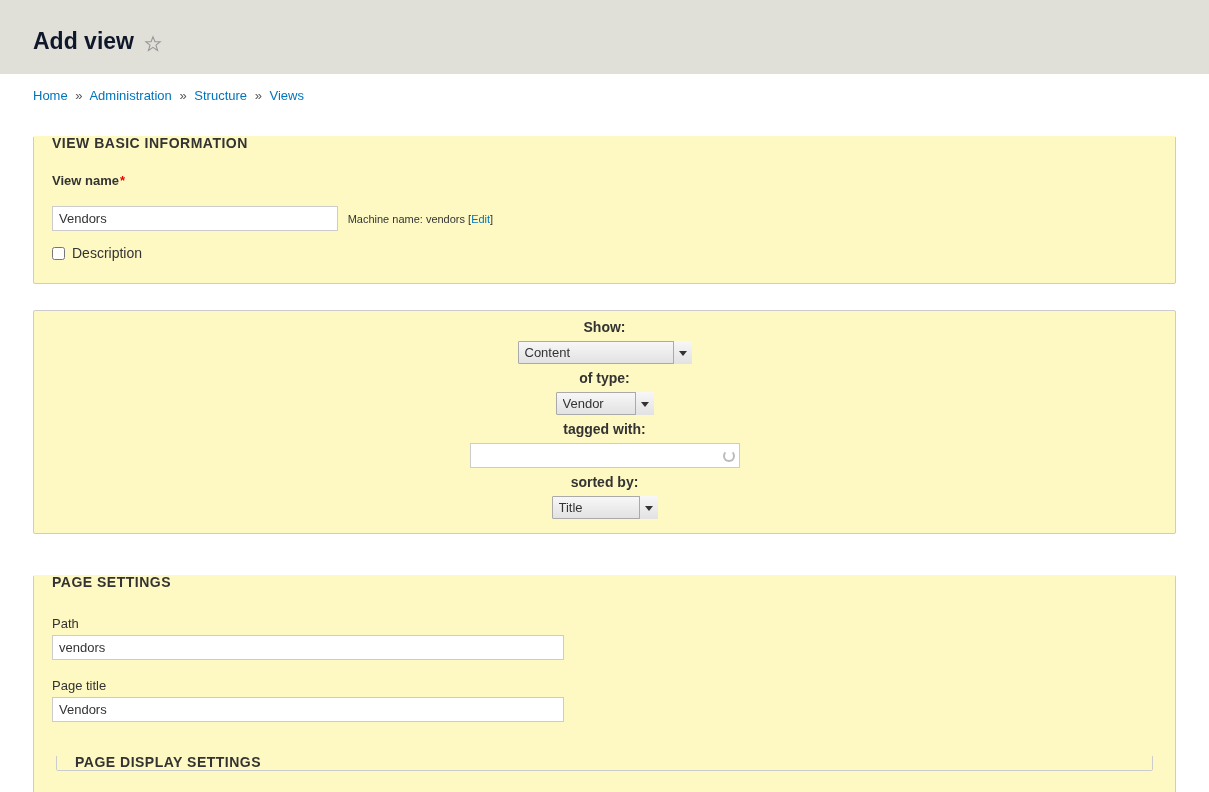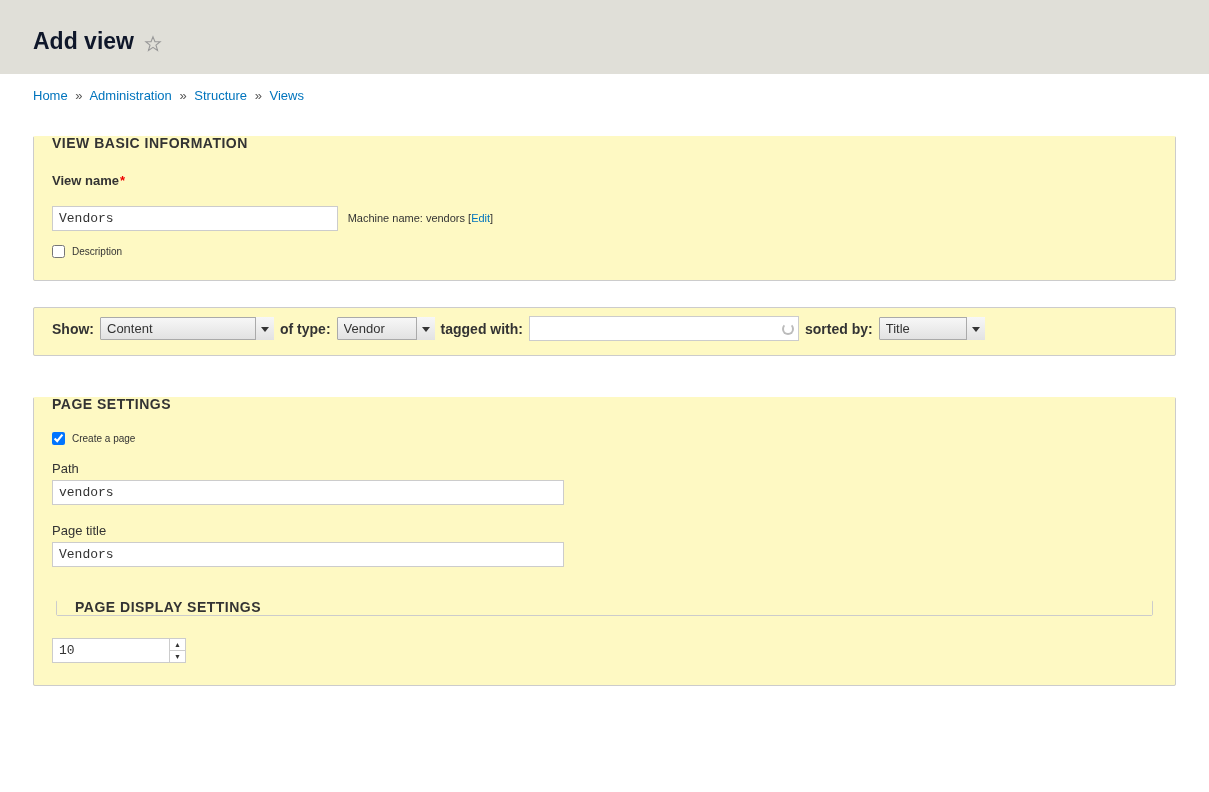--- a/index.html
+++ b/index.html
@@ -12,29 +12,29 @@
 .breadcrumb a { color: #0074bd; text-decoration: none; }
 .breadcrumb span.sep { color: #555; margin: 0 4px; }
 fieldset { border: 1px solid #ccc; border-radius: 2px; background: #fef9c3; margin-bottom: 26px; padding: 0; }
 fieldset.inner { margin: 18px 4px 22px; }
 legend { font-weight: bold; font-size: 14px; letter-spacing: 0.5px; color: #333; padding: 14px 18px 0; text-transform: uppercase; width: 100%; }
 .fs-body { padding: 10px 18px 22px; }
 .form-row { margin-top: 12px; }
 .label-bold { font-weight: bold; font-size: 13px; display: block; margin-bottom: 18px; }
 .label-plain { font-size: 13px; display: block; margin-bottom: 4px; }
 .req { color: #e00; margin-left: 1px; }
-input[type="text"] { border: 1px solid #ccc; padding: 4px 6px; font-size: 13px; background: #fff; color: #333; font-family: Liberation Mono, monospace; }
+input[type="text"] { border: 1px solid #ccc; padding: 4px 6px; font-size: 13px; background: #fff; color: #333; font-family: Liberation Sans, sans-serif; }
 input[type="text"].w-med { width: 286px; }
 input[type="text"].w-large { width: 512px; }
 .machine-name { font-size: 11px; color: #333; margin-left: 6px; display: inline; }
 .machine-name a { color: #0074bd; text-decoration: none; }
 .chk-row { margin-top: 14px; display: flex; align-items: center; gap: 7px; }
 .chk-row input[type="checkbox"] { width: 13px; height: 13px; }
-.chk-row label { font-size: 10px; color: #333; }
-.inline-row { display: flex; align-items: center; flex-wrap: wrap; gap: 6px; margin-top: 6px; }
+.chk-row label { font-size: 14px; color: #333; }
+.inline-row { display: flex; align-items: center; flex-wrap: wrap; gap: 6px; margin-top: 6px; flex-direction: column; }
 .inline-row .lbl { font-weight: bold; font-size: 14px; }
 .inline-row .lbl-plain { font-size: 14px; }
 .sel-wrap { position: relative; display: inline-block; }
 .sel-wrap select {
   -webkit-appearance: none; -moz-appearance: none; appearance: none;
   border: 1px solid #aaa; background: linear-gradient(#f7f7f7, #e2e2e2);
   font-size: 13px; padding: 3px 26px 3px 6px; font-family: inherit;
   border-radius: 1px; color: #333;
 }
 .sel-wrap::after {
@@ -134,24 +134,20 @@
             <option>Title</option>
           </select>
         </span>
       </div>
     </div>
   </fieldset>
 
   <fieldset>
     <legend>Page settings</legend>
     <div class="fs-body">
-      <div class="chk-row" style="margin-top:10px;">
-        <input type="checkbox" checked="" id="create-page-chk" style="">
-        <label for="create-page-chk">Create a page</label>
-      </div>
 
       <div class="form-row" style="margin-top:16px;">
         <label class="label-plain">Path</label>
         <input type="text" class="w-large" value="vendors" style="">
       </div>
 
       <div class="form-row" style="margin-top:18px;">
         <label class="label-plain">Page title</label>
         <input type="text" class="w-large" value="Vendors" style="">
       </div>

